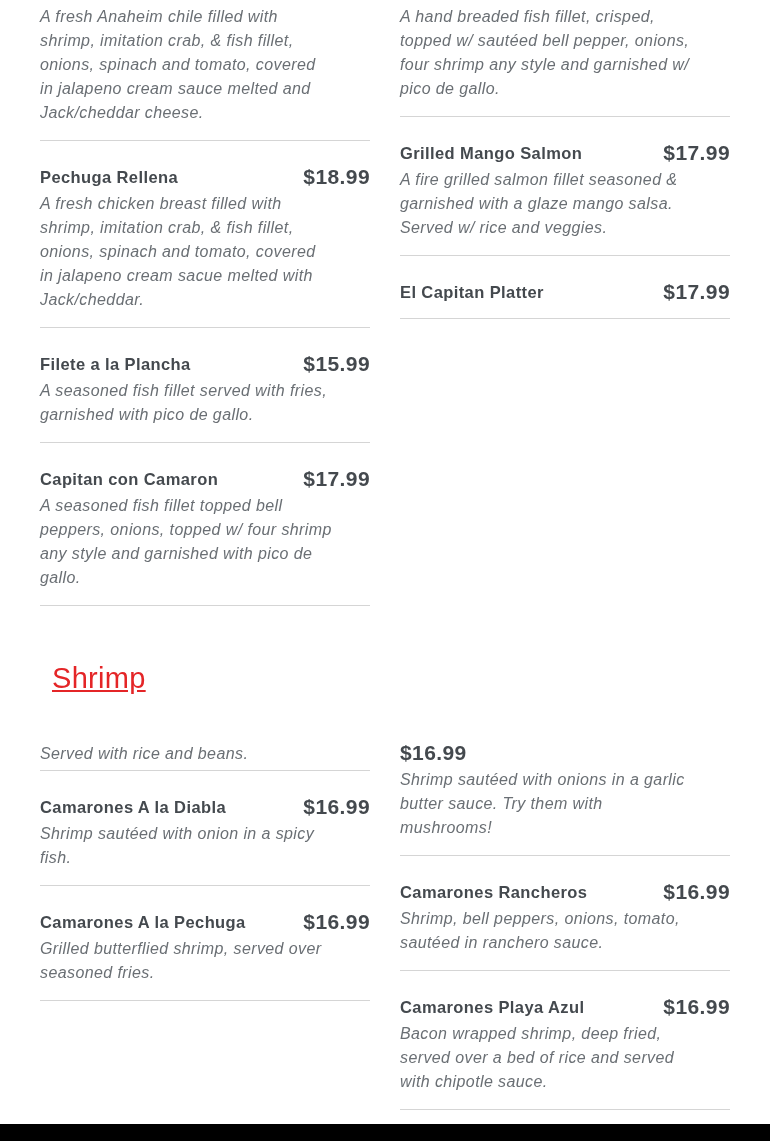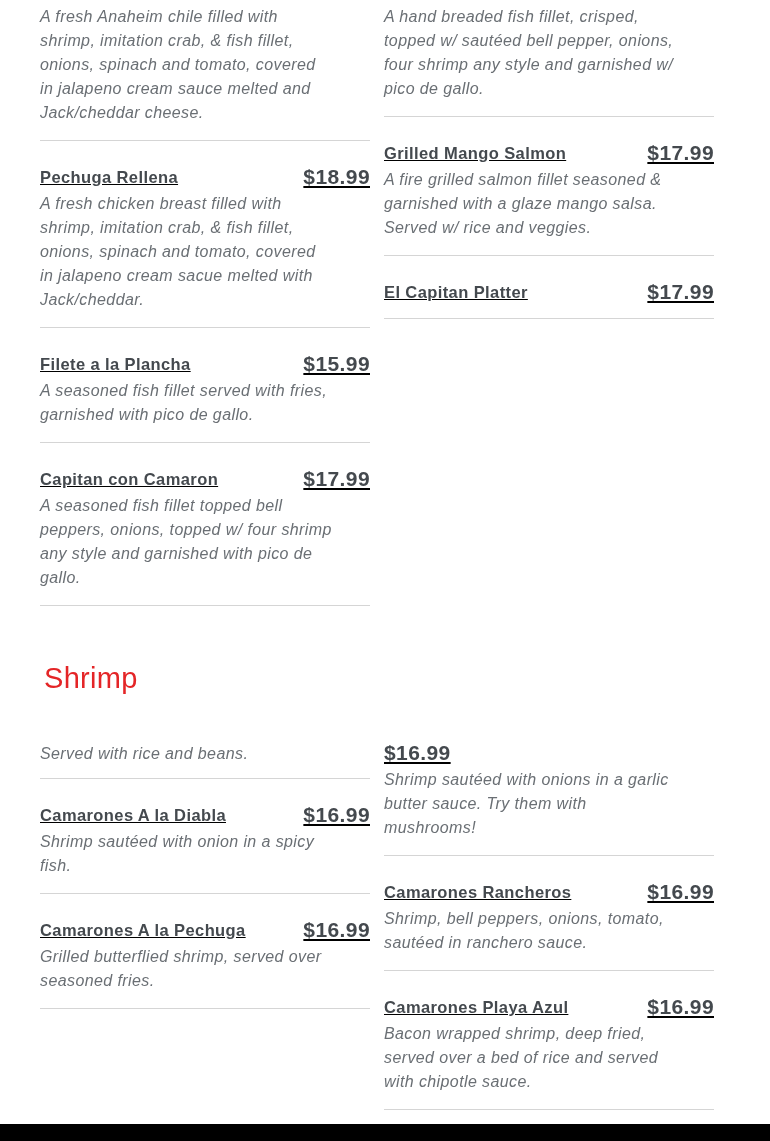--- a/index.html
+++ b/index.html
@@ -12,48 +12,48 @@
     position: relative;
     width: 770px;
     height: 1141px;
     overflow: hidden;
     background: #ffffff;
   }
   .menu-section {
     padding: 0 40px;
   }
   .section-heading {
-    margin: 55px 0 45px 4px;
+    margin: 55px 0 45px 12px;
     font-size: 29px;
     line-height: 35px;
     font-weight: 500;
     letter-spacing: 0.3px;
     color: #e42527;
+    text-decoration: underline;
   }
   .cols {
     display: flex;
-    gap: 14px;
+    gap: 30px;
     align-items: flex-start;
   }
   .col {
     width: 330px;
     flex: 0 0 330px;
   }
   .menu-item {
     padding: 25px 0 15px 0;
     border-bottom: 1px solid #d5d5d5;
   }
   .col .menu-item:first-child {
     padding-top: 1px;
   }
   .item-head {
     display: flex;
     justify-content: space-between;
     align-items: flex-end;
-    text-decoration: underline;
   }
   .item-name {
     font-weight: 700;
     font-size: 16.5px;
     line-height: 22px;
     letter-spacing: 0.4px;
     color: #44494e;
   }
   .item-price {
     font-weight: 700;
@@ -66,21 +66,21 @@
   .item-desc {
     margin-top: 4px;
     max-width: 292px;
     font-style: italic;
     font-size: 16px;
     line-height: 24px;
     letter-spacing: 0.4px;
     color: #6a6f74;
   }
   .section-note {
-    padding: 1px 0 12px 0;
+    padding: 1px 0 4px 0;
     border-bottom: 1px solid #d5d5d5;
     font-style: italic;
     font-size: 16px;
     line-height: 24px;
     letter-spacing: 0.4px;
     color: #6a6f74;
   }
   .footer-bar {
     position: absolute;
     left: 0;

